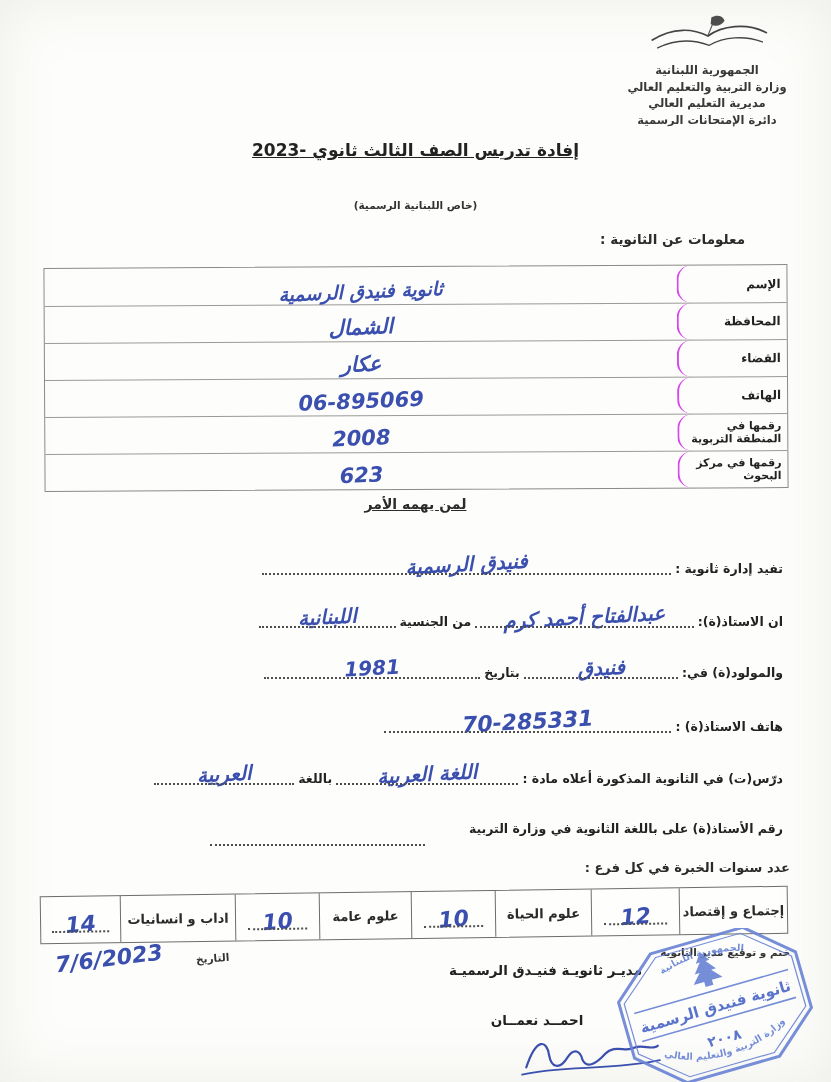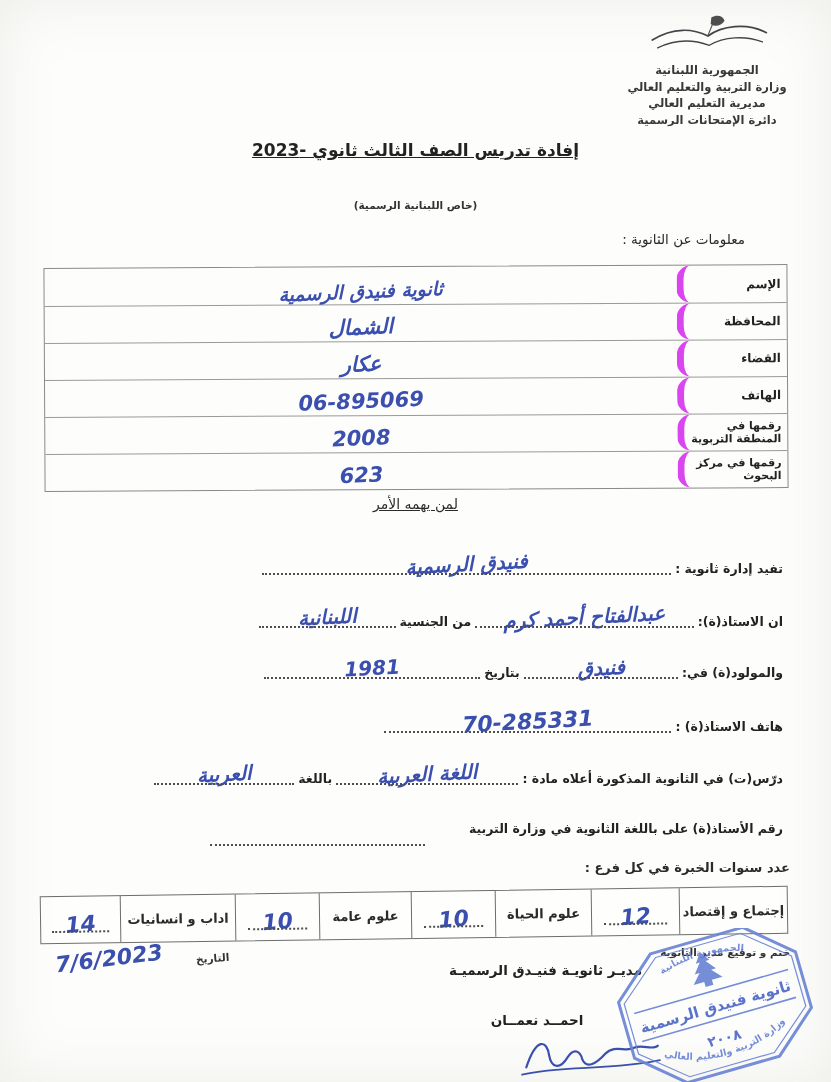--- a/index.html
+++ b/index.html
@@ -24,47 +24,47 @@
   }
   .title {
     position:absolute; top:140px; left:0; width:100%; text-align:center;
     font-size:17px; font-weight:bold; text-decoration:underline; color:#222;
   }
   .subtitle {
     position:absolute; top:199px; left:0; width:100%; text-align:center;
     font-size:10.5px; font-weight:bold; color:#333;
   }
   .info-heading {
-    position:absolute; top:231px; right:86px; font-size:13.5px; font-weight:normal;margin-left:23px;
+    position:absolute; top:231px; right:86px; font-size:13.5px; font-weight:bold;margin-left:23px;
   }
   
   .info-table {
     position:absolute; top:266px; left:44px; width:744px;
     border:1px solid #8a8a88; transform:rotate(-0.3deg);
   }
   .info-row { display:flex; height:37px; border-top:1px solid #9a9a98; }
   .info-row:first-child { border-top:none; }
   .info-row .lbl {
-    width:110px; border-left:7px solid #d946ef; font-size:12px; font-weight:bold;
+    width:110px; border-left:2px solid #d946ef; font-size:12px; font-weight:bold;
     display:flex; align-items:center; padding-right:6px; color:#222;border-radius:14px;
   }
   .info-row .lbl.small { font-size:11px; }
   .info-row .val { flex:1; position:relative; }
   .hand {
     font-style:italic; color:#3a4fae; font-weight:bold;
     font-family:"DejaVu Sans", sans-serif;
   }
   .info-row .val .hand {
     position:absolute; left:0; right:0; bottom:2px; text-align:center;
     font-size:21px; transform:rotate(-2deg);
   }
   .dir-ltr { direction:ltr; unicode-bidi:embed; display:inline-block; }
   .concern-heading {
     position:absolute; top:496px; left:0; width:100%; text-align:center;
-    font-size:14px; font-weight:normal; text-decoration:underline;
+    font-size:14px; font-weight:bold; text-decoration:underline;
   }
   
   .fline { position:absolute; display:flex; align-items:flex-end; height:30px; font-size:12.5px; font-weight:bold; color:#222; }
   .fline .lab { white-space:nowrap; padding-bottom:2px; }
   .slot { position:relative; flex:1; height:30px; margin:0 4px; }
   .slot .dots { position:absolute; bottom:3px; left:0; right:0; border-bottom:2px dotted #4e4e4e; }
   .slot .hw { position:absolute; bottom:2px; left:0; right:0; text-align:center; font-size:20px; white-space:nowrap; transform:rotate(-3deg); }
   .l-certify { top:548px; right:48px; left:258px; }
   .l-teacher { top:601px; right:48px; left:255px; }
   .l-born    { top:652px; right:48px; left:260px; }

